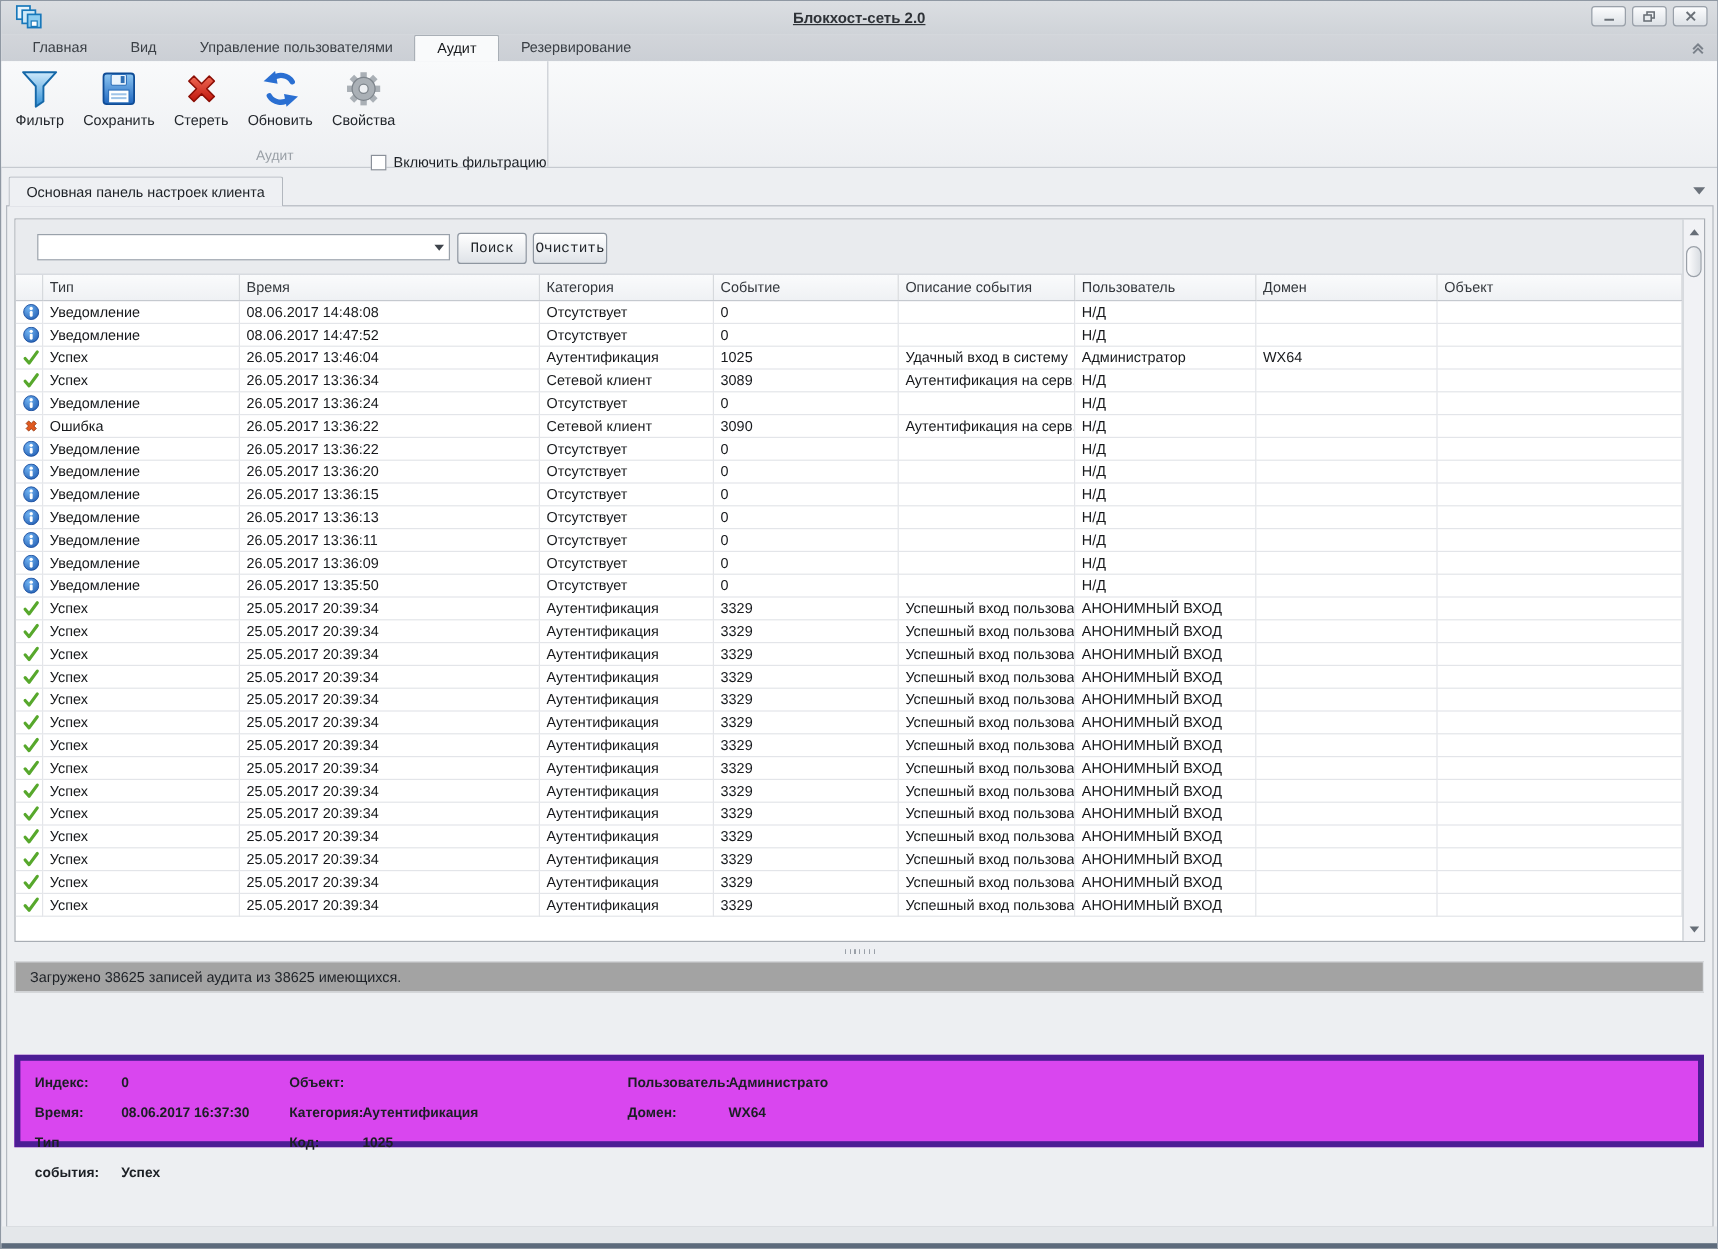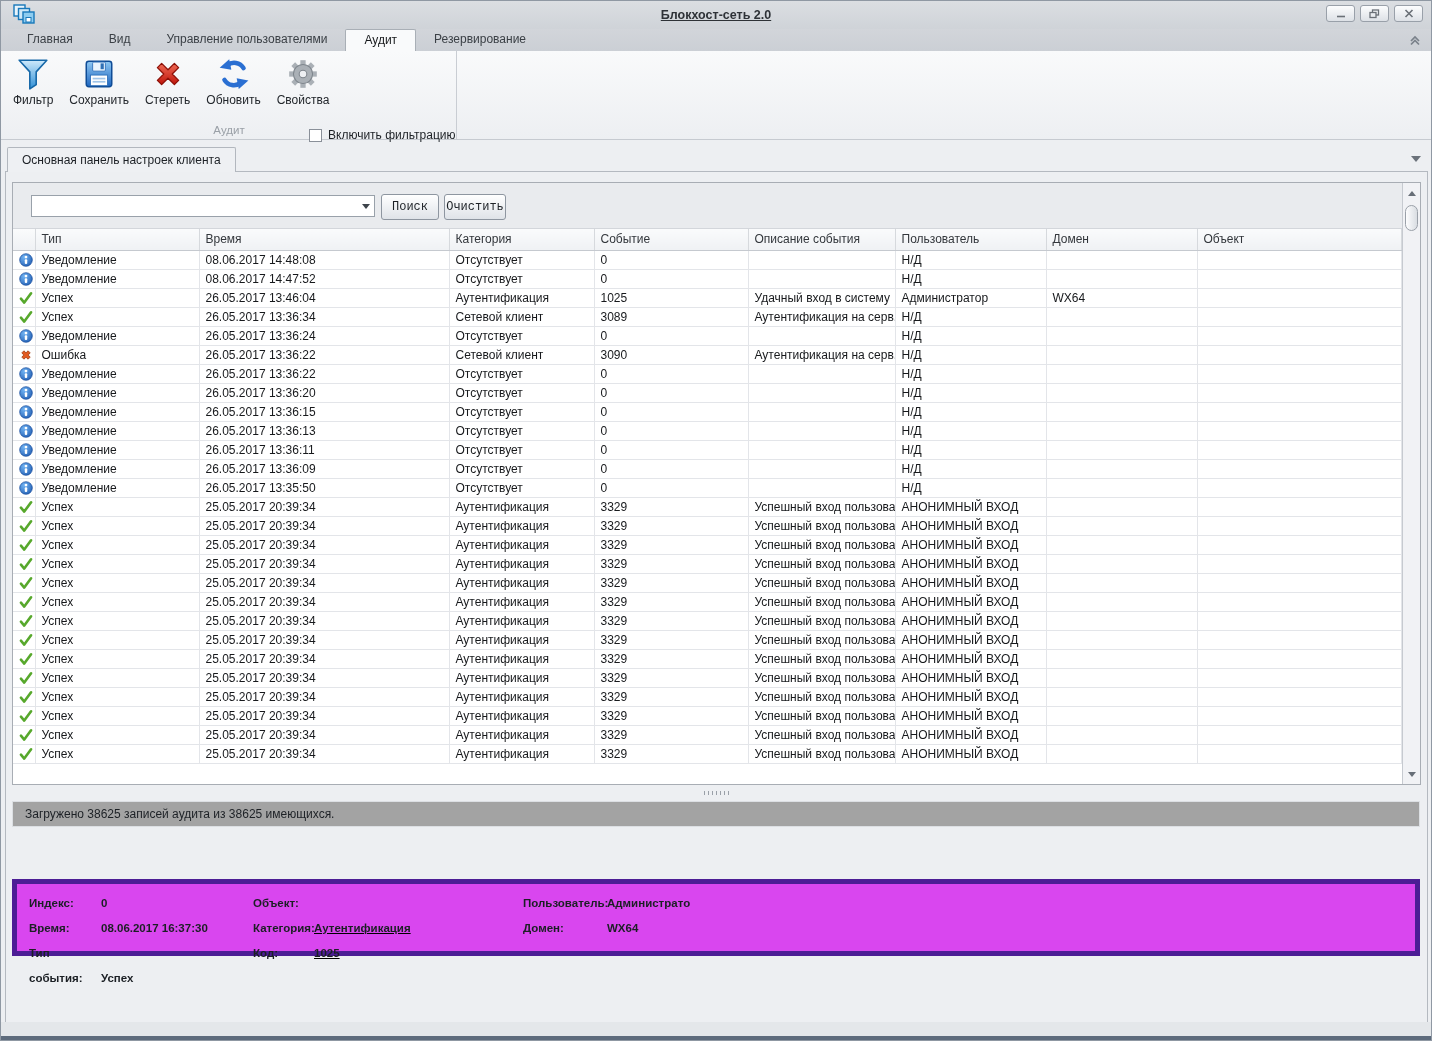--- a/index.html
+++ b/index.html
@@ -93,21 +93,21 @@
               align-items:center; justify-content:center; }
   .grip { width:26px; height:4px;
           background:repeating-linear-gradient(90deg,#9aa0a8 0 1px,transparent 1px 4px); }
 
   .loaded-strip { position:absolute; top:629px; left:6px; right:7px; height:26px; background:#a3a3a3;
                   border:1px solid #dcdfe3; font-size:12px; color:#1d2126; line-height:24px; padding-left:12px; }
 
   .details-box { position:absolute; top:659px; left:6px; right:7px; height:77px;
                  border:5px solid #4c1d95; background:#d946ef;margin-top:48px; }
   .dcol { position:absolute; top:7px; }
-  .dcol1 { left:12px; } .dcol2 { left:236px;text-decoration:underline; } .dcol3 { left:506px; }
+  .dcol1 { left:12px; } .dcol2 { left:224px; } .dcol3 { left:506px; }
   .drow { height:25px; line-height:25px; font-size:11.5px; font-weight:bold; color:#1b1f24; }
   .dlabel { display:inline-block; }
   .dcol1 .dlabel { width:72px; } .dcol2 .dlabel { width:61px; } .dcol3 .dlabel { width:84px; }
 
   .message-box { position:absolute; top:747px; left:6px; right:7px; height:97px; background:#fff;
                  border:1px solid #c2c6cc; font-size:12px; color:#17191c; padding:6px 12px; }
   .mtitle { line-height:14px; }
   .mrow { line-height:14px; padding-left:50px; }
   .mlabel { display:inline-block; width:96px; }
 

